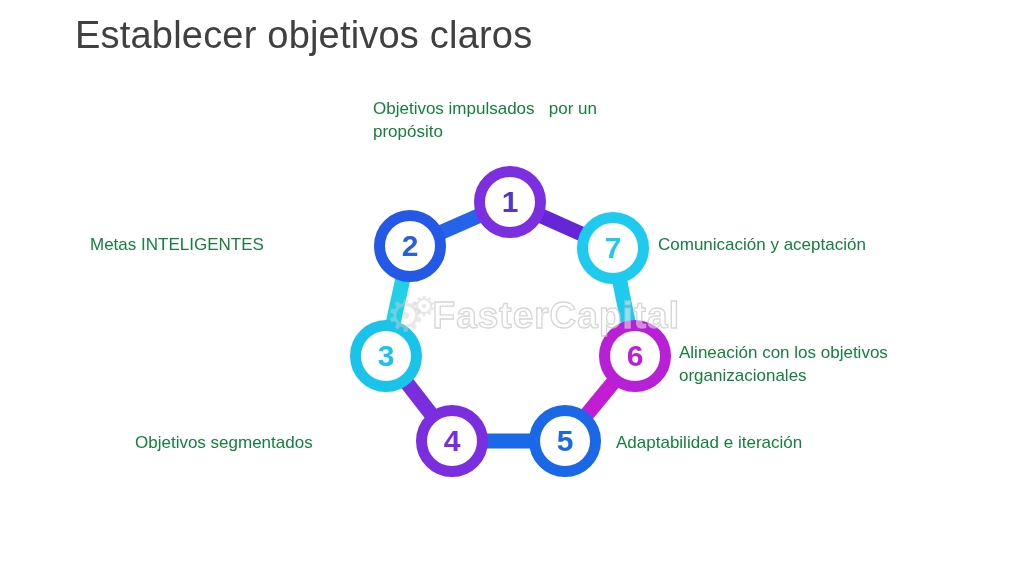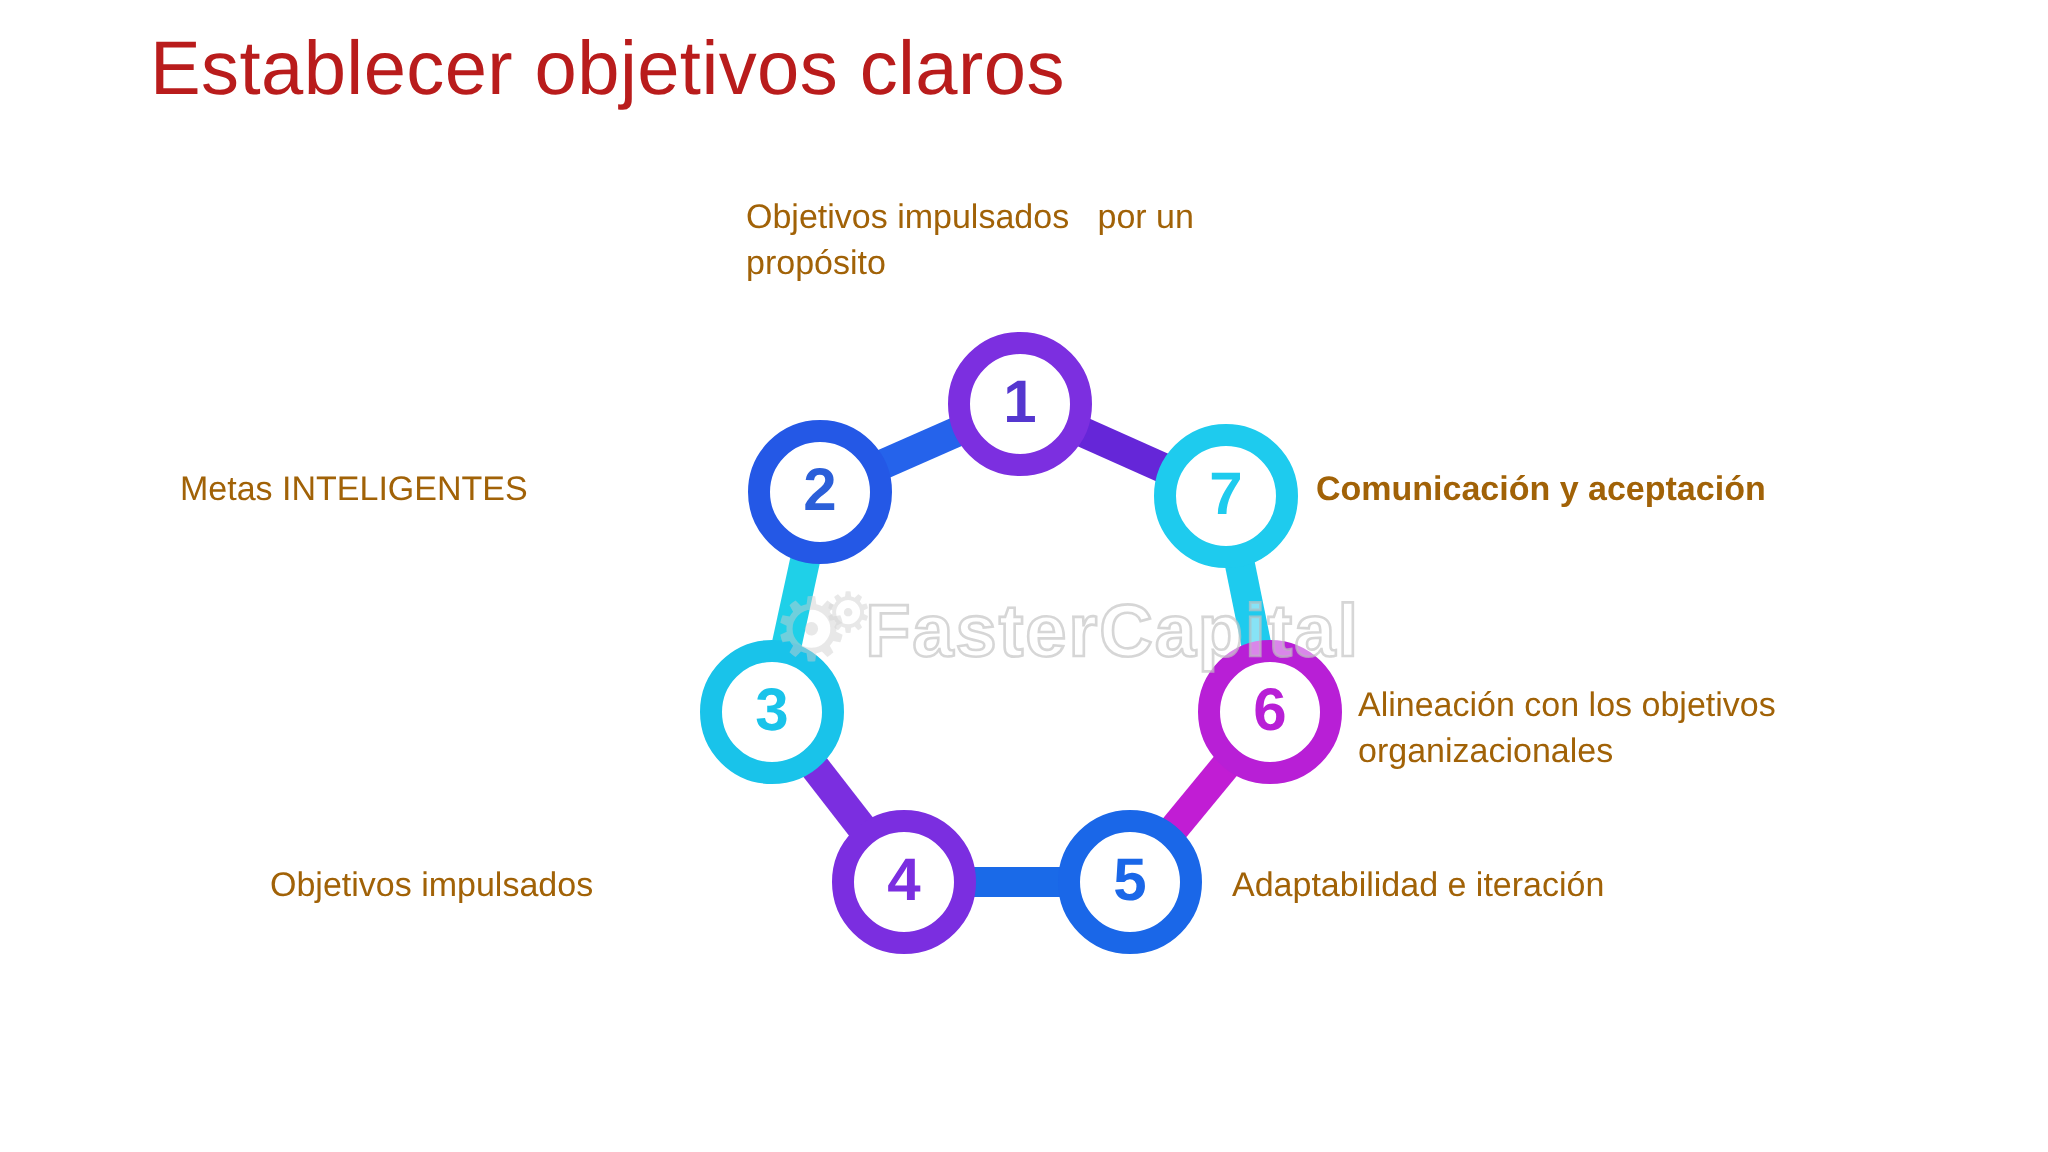--- a/index.html
+++ b/index.html
@@ -16,21 +16,21 @@
     width: 1024px;
     height: 576px;
     background: #ffffff;
   }
   .page-title {
     position: absolute;
     left: 75px;
     top: 14px;
     font-size: 38px;
     font-weight: 400;
-    color: #b91c1c;
+    color: #404040;
     letter-spacing: 0.2px;
   }
   .connector-layer {
     position: absolute;
     left: 0;
     top: 0;
     pointer-events: none;
   }
   .node {
     position: absolute;
@@ -48,31 +48,31 @@
   .node-1 { left: 474px; top: 166px; }
   .node-2 { left: 374px; top: 210px; }
   .node-3 { left: 350px; top: 320px; }
   .node-4 { left: 416px; top: 405px; }
   .node-5 { left: 529px; top: 405px; }
   .node-6 { left: 599px; top: 320px; }
   .node-7 { left: 577px; top: 212px; }
   .label {
     position: absolute;
     font-size: 17px;
-    color: #a16207;
+    color: #15803d;
     white-space: pre-wrap;
     line-height: 23px;
   }
   .label-n1 { left: 373px; top: 97px;  width: 260px; }
   .label-n2 { left: 90px;  top: 233px; }
   .label-n3 { left: 63px;  top: 342px; }
   .label-n4 { left: 135px; top: 431px; }
   .label-n5 { left: 616px; top: 431px; }
   .label-n6 { left: 679px; top: 341px; width: 240px; }
-  .label-n7 { left: 658px; top: 233px; font-weight: bold; }
+  .label-n7 { left: 658px; top: 233px; }
   .watermark {
     position: absolute;
     left: 386px;
     top: 294px;
     display: flex;
     align-items: center;
     z-index: 30;
     pointer-events: none;
     opacity: 0.85;
   }
@@ -133,21 +133,21 @@
   <div class="node node-6 z-nodes" style="border-color: rgb(184, 31, 214); color: rgb(184, 31, 214);">
     <span>6</span>
   </div>
   <div class="node node-7 z-nodes" style="border-color: rgb(30, 203, 238); color: rgb(30, 203, 238);">
     <span>7</span>
   </div>
 
   <div class="label label-n1">Objetivos impulsados   por un
 propósito</div>
   <div class="label label-n2">Metas INTELIGENTES</div>
-  <div class="label label-n4">Objetivos impulsados</div>
+  <div class="label label-n4">Objetivos segmentados</div>
   <div class="label label-n6">Alineación con los objetivos
 organizacionales</div>
   <div class="label label-n5">Adaptabilidad e iteración</div>
   <div class="label label-n7">Comunicación y aceptación</div>
 
   <div class="watermark">
     <span class="gear-big">⚙</span>
     <span class="gear-small">⚙</span>
     <span class="wm-text">FasterCapital</span>
   </div>

